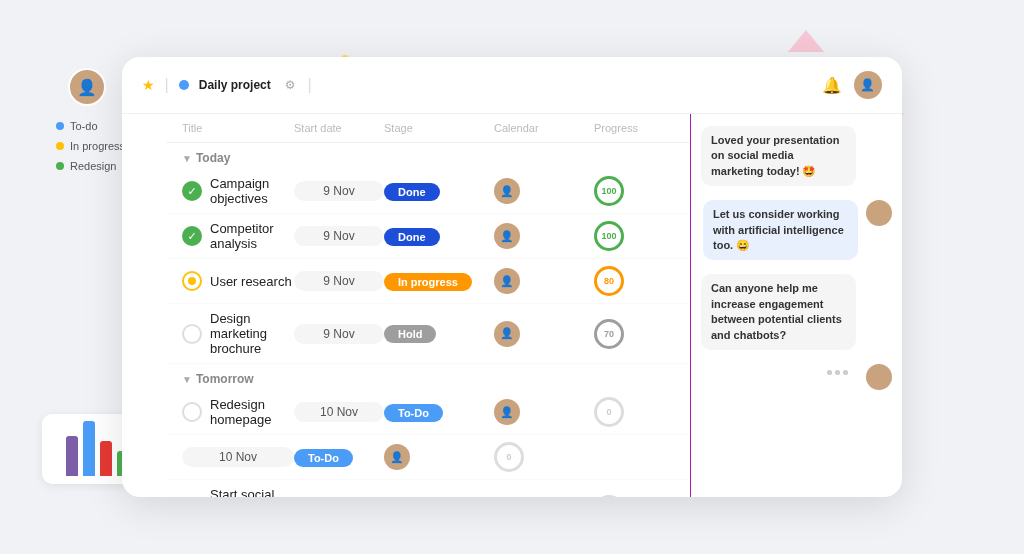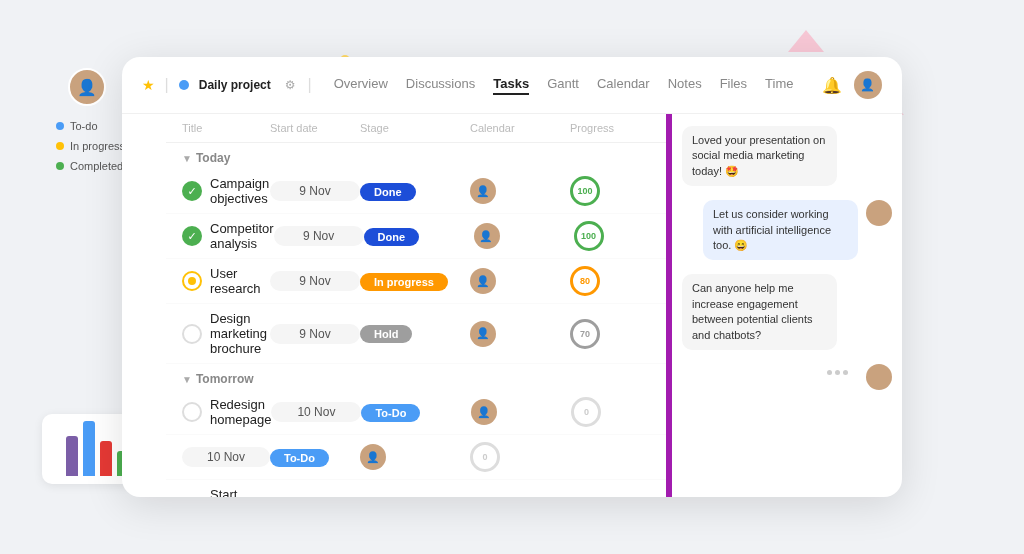--- a/index.html
+++ b/index.html
@@ -339,26 +339,27 @@
       border: 3px solid #9e9e9e;
       color: #9e9e9e;
     }
     .progress-zero {
       border: 3px solid #ddd;
       color: #ccc;
     }
 
     
     .chat-panel {
-      width: 236px;
-      border-left: 6px solid #a21caf;
+      width: 212px;
+      border-left: 1px solid #a21caf;
       display: flex;
       flex-direction: column;
       overflow: hidden;
       flex-shrink: 0;
+      font-weight: bold;
     }
     .chat-messages {
       flex: 1;
       overflow-y: auto;
       padding: 12px 10px;
       display: flex;
       flex-direction: column;
       gap: 14px;
     }
     .chat-msg {
@@ -409,21 +410,21 @@
   <div class="legend-item">
     <div class="legend-dot" style="background:#4a9cf6"></div>
     <span>To-do</span>
   </div>
   <div class="legend-item">
     <div class="legend-dot" style="background:#ffc107"></div>
     <span>In progress</span>
   </div>
   <div class="legend-item">
     <div class="legend-dot" style="background:#4caf50"></div>
-    <span>Completed</span>
+    <span>Redesign</span>
   </div>
 </div>
 
 <div class="chart-widget">
   <div class="bar" style="width:12px;height:40px;background:#7b5ea7"></div>
   <div class="bar" style="width:12px;height:55px;background:#4a9cf6"></div>
   <div class="bar" style="width:12px;height:35px;background:#e53935"></div>
   <div class="bar" style="width:12px;height:25px;background:#4caf50"></div>
 </div>
 
@@ -433,30 +434,20 @@
 
 <div class="main-card">
 
   <div class="card-header">
     <span class="star-icon">★</span>
     <span style="color:#ddd;font-size:16px">|</span>
     <div class="project-dot"></div>
     <span class="project-name">Daily project</span>
     <span class="gear-icon">⚙</span>
     <span class="separator">|</span>
-    <nav class="nav-tabs">
-      <span class="nav-tab">Overview</span>
-      <span class="nav-tab">Discussions</span>
-      <span class="nav-tab active">Tasks</span>
-      <span class="nav-tab">Gantt</span>
-      <span class="nav-tab">Calendar</span>
-      <span class="nav-tab">Notes</span>
-      <span class="nav-tab">Files</span>
-      <span class="nav-tab">Time</span>
-    </nav>
     <div class="header-right">
       <span class="bell-icon">🔔</span>
       <div class="avatar-small">👤</div>
     </div>
   </div>
 
   <div class="card-content">
 
     <div class="task-panel">
 

